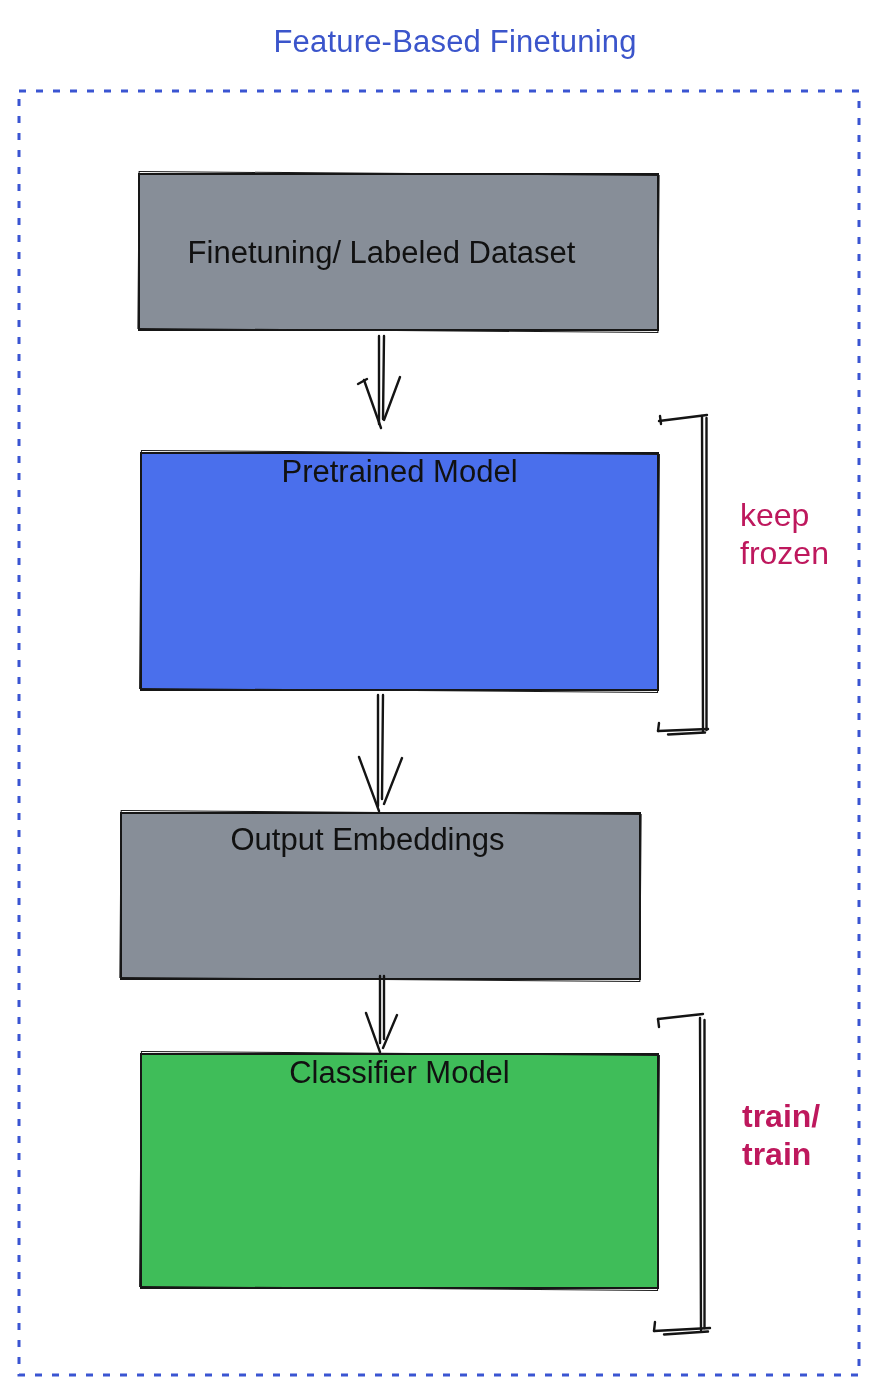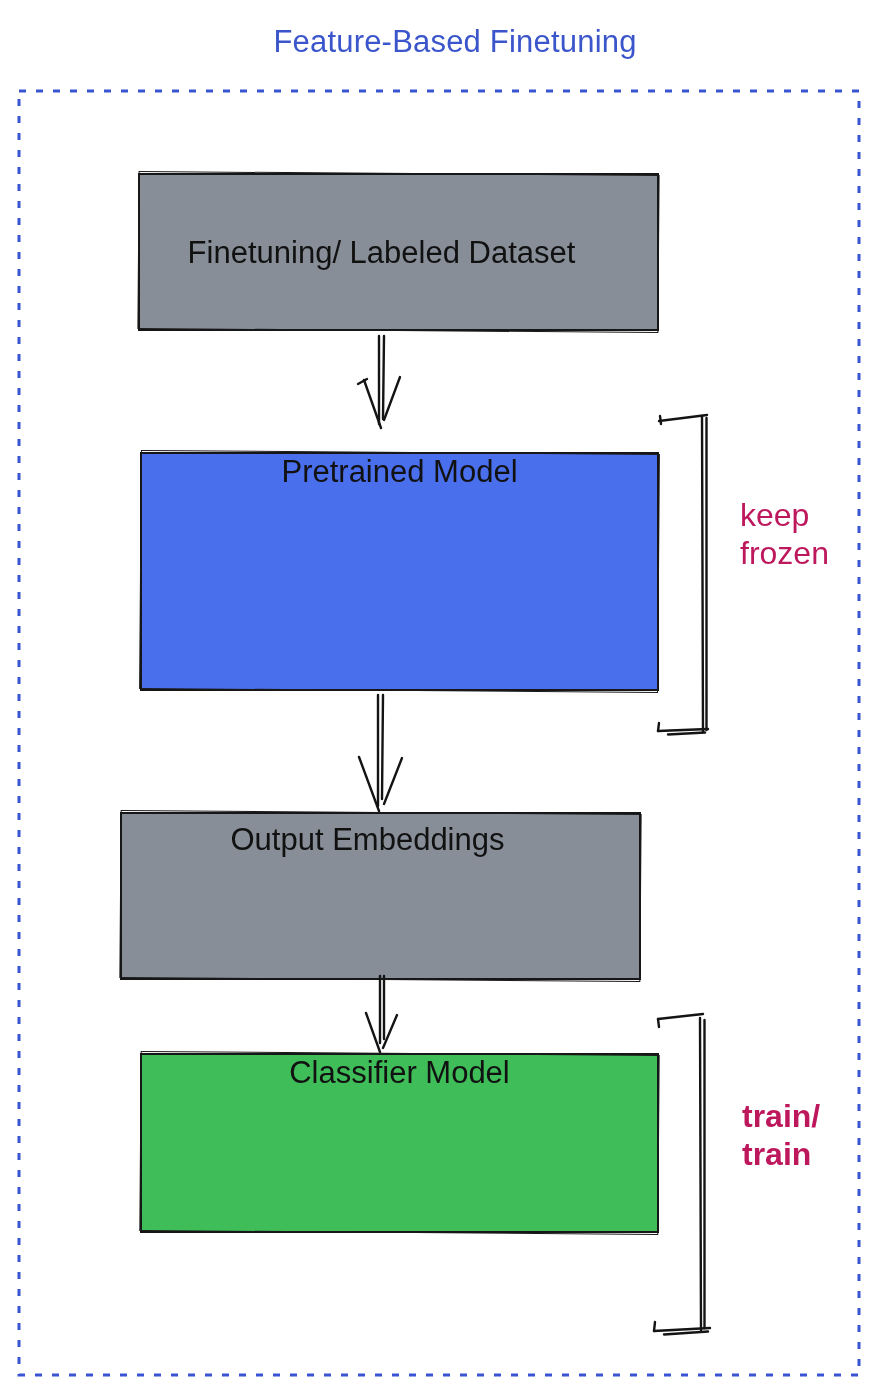--- a/index.html
+++ b/index.html
@@ -47,21 +47,21 @@
   }
   #node-pretrained{
     left:140px;top:452px;width:519px;height:239px;
   }
   #node-embeddings{
     left:120px;top:812px;width:521px;height:168px;
     padding-right:26px;
     padding-top:8px;
   }
   #node-classifier{
-    left:140px;top:1053px;width:519px;height:180px;
+    left:140px;top:1053px;width:519px;height:236px;
   }
   .side-label{
     position:absolute;
     font-size:32px;
     line-height:38px;
     color:#be185d;
     white-space:nowrap;
   }
   #label-keep-frozen{left:740px;top:496px;}
   #label-train-update{left:742px;top:1097px;font-weight:bold;}

